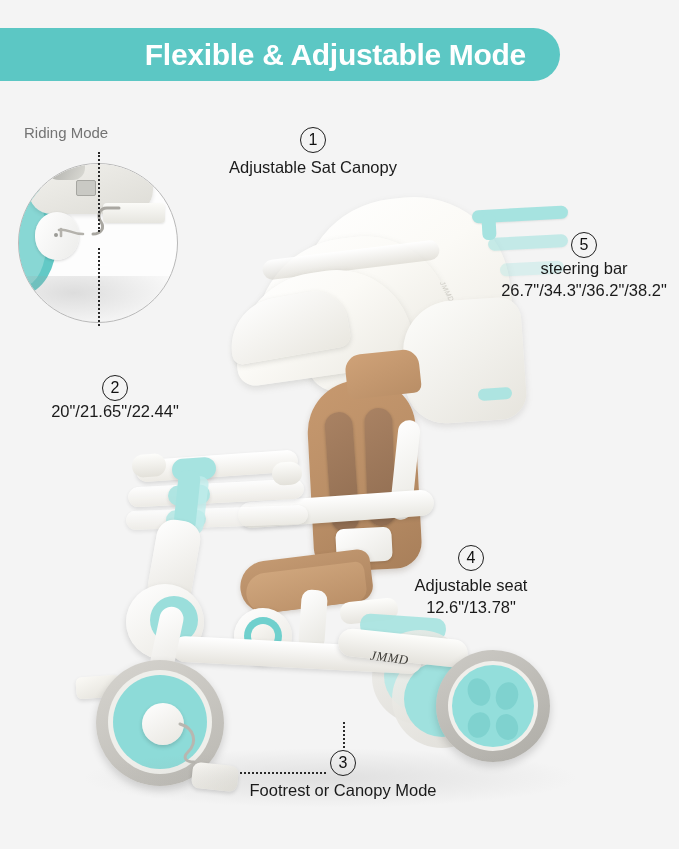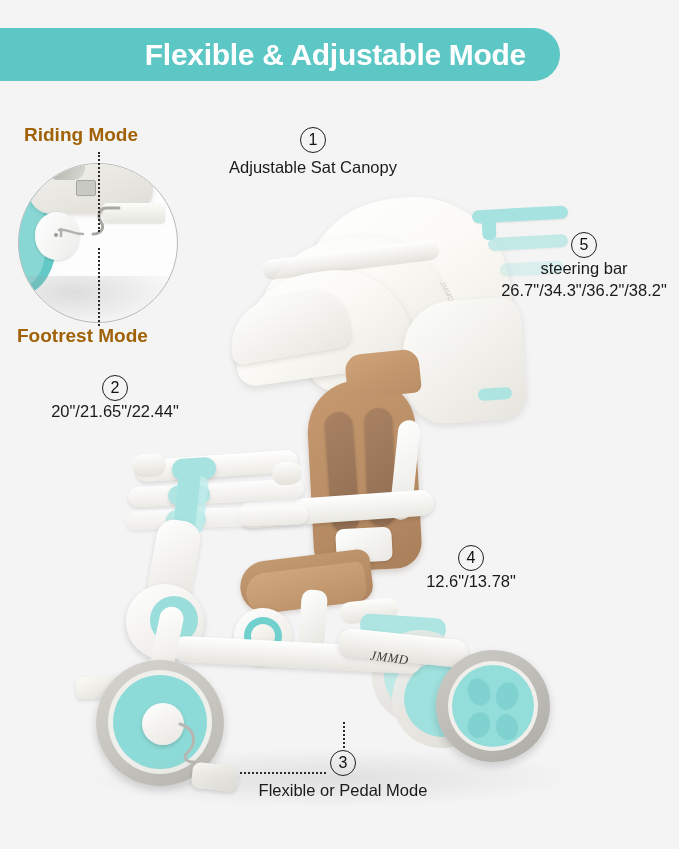--- a/index.html
+++ b/index.html
@@ -63,23 +63,23 @@
   }
   .callout .cap {
     font-size: 16.5px;
     line-height: 1.32;
     white-space: nowrap;
     margin-top: 4px;
     color: #1a1a1a;
   }
   .mode-label {
     position: absolute;
-    font-size: 19px;
-    font-weight: bold;
-    color: #a16207;
+    font-size: 15px;
+    font-weight: normal;
+    color: #737373;
     white-space: nowrap;
   }
 
   
   .dot-v {
     position: absolute;
     border-left: 2.2px dotted #2a2a2a;
     width: 0;
   }
   .dot-h {
@@ -639,44 +639,44 @@
       <path d="M2 4 C 10 2, 14 8, 26 8" fill="none" stroke="#b4b2ac" stroke-width="2.6" stroke-linecap="round"></path>
       <path d="M4 3 L4 10" fill="none" stroke="#b4b2ac" stroke-width="2.6" stroke-linecap="round"></path>
     </svg>
     <div class="ins-shadow"></div>
   </div>
 
   <div class="dot-v" style="left:98px; top:152px; height:80px;"></div>
   <div class="dot-v" style="left:98px; top:248px; height:78px;"></div>
 
   <div class="mode-label" style="left:24px; top:124px;">Riding Mode</div>
-  <div class="mode-label" style="left:17px; top:325px;">Footrest Mode</div>
 
   <div class="callout" style="left:213px; top:127px; width:200px;">
     <div class="num-badge">1</div>
     <div class="cap">Adjustable Sat Canopy</div>
   </div>
 
   <div class="callout" style="left:489px; top:232px; width:190px;">
     <div class="num-badge">5</div>
     <div class="cap" style="margin-top:0;">steering bar</div>
     <div class="cap" style="margin-top:0;">26.7"/34.3"/36.2"/38.2"</div>
   </div>
 
   <div class="callout" style="left:10px; top:375px; width:210px;">
     <div class="num-badge">2</div>
     <div class="cap" style="margin-top:0;">20"/21.65"/22.44"</div>
   </div>
 
   <div class="callout" style="left:386px; top:545px; width:170px;">
     <div class="num-badge">4</div>
+    <div class="cap">Adjustable seat</div>
     <div class="cap" style="margin-top:0;">12.6"/13.78"</div>
   </div>
 
   <div class="dot-v" style="left:343px; top:722px; height:26px;"></div>
   <div class="dot-h" style="left:240px; top:772px; width:86px;"></div>
 
   <div class="callout" style="left:243px; top:750px; width:200px;">
     <div class="num-badge">3</div>
-    <div class="cap">Flexible or Pedal Mode</div>
+    <div class="cap">Footrest or Canopy Mode</div>
   </div>
 
 </div>
 
 </body></html>

